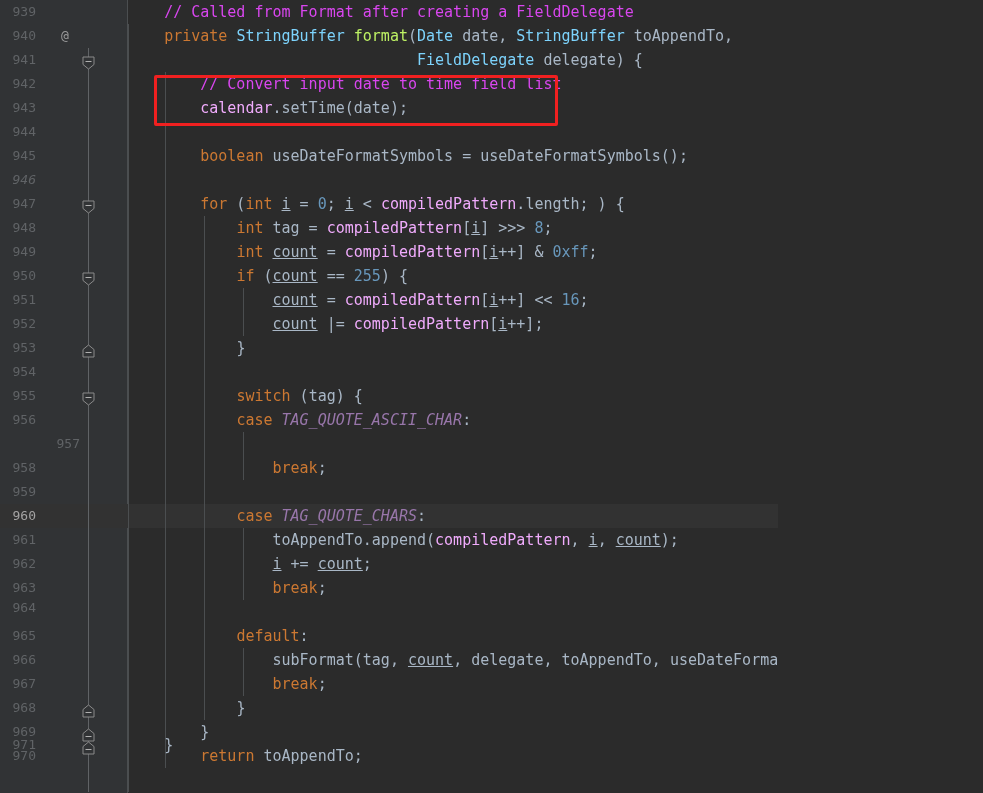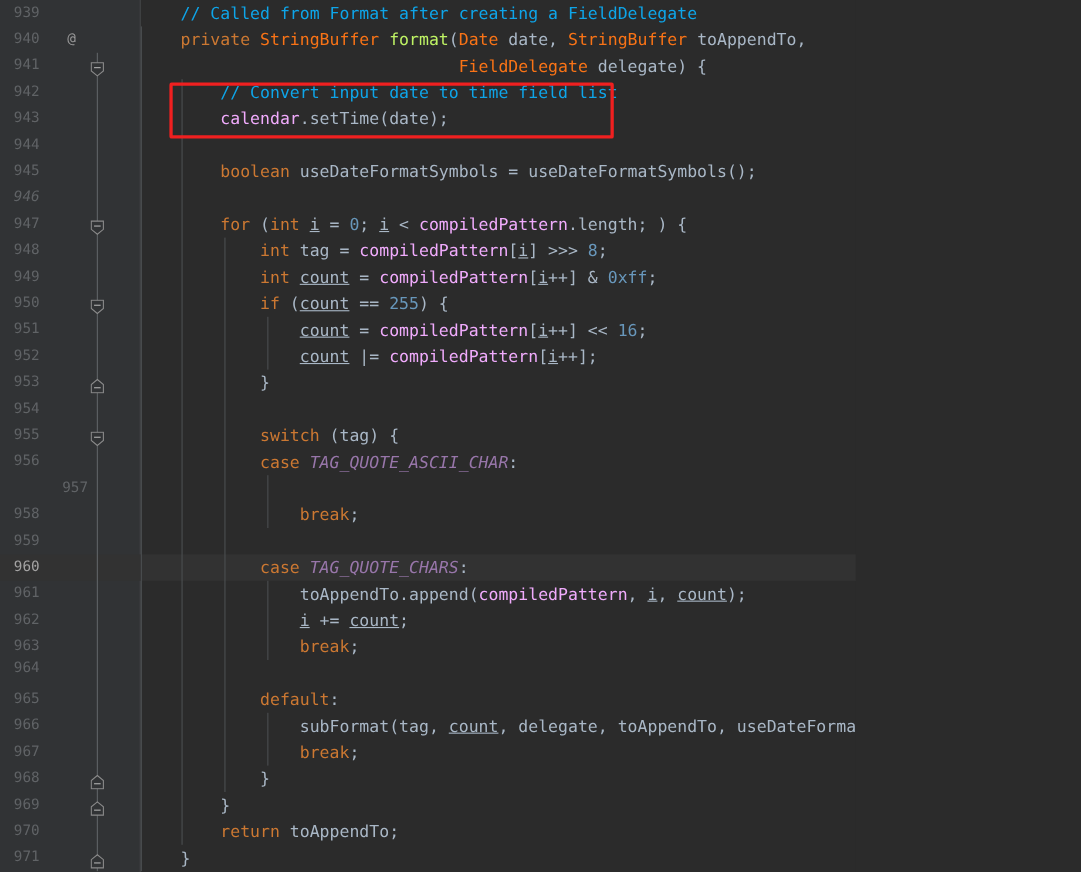--- a/index.html
+++ b/index.html
@@ -116,23 +116,23 @@
     height: 24px;
     white-space: pre;
     font-family: "DejaVu Sans Mono", "Liberation Mono", monospace;
     font-size: 15px;
     letter-spacing: 0px;
     color: #a9b7c6;
     z-index: 5;
   }
 
   
-  .t-comment  { color: #0ea5e9; text-align: right; }
+  .t-comment  { color: #d946ef; text-align: right; }
   .t-keyword  { color: #cc7832; }
-  .t-type     { color: #f97316; }
+  .t-type     { color: #7dd3fc; }
   .t-method   { color: #bef264; text-align: center; }
   .t-field    { color: #f0abfc; }
   .t-static   { color: #9876aa; font-style: italic; }
   .t-num      { color: #6897bb; }
   .t-plain    { color: #a9b7c6; }
   .t-local    { color: #a9b7c6; text-decoration: underline; }
   .t-param    { color: #a9b7c6; }
   .t-brace    { color: #a9b7c6; }
 
   
@@ -317,21 +317,21 @@
         <div class="fold"><svg width="13" height="14" viewBox="0 0 13 14">
             <path d="M6.5 1 L12 5.5 L12 13 L1 13 L1 5.5 Z" fill="#313335" stroke="#8a8a8a" stroke-width="1"></path>
             <rect x="3.5" y="8" width="6" height="1" fill="#b0b0b0"></rect>
           </svg></div>
         <div class="code"><span>        </span><span class="t-brace">}</span></div>
       </div>
       <div class="row" style="top: 744px;">
         <div class="lineno">970</div>
         <div class="code"><span>        </span><span class="t-keyword">return</span><span> </span><span class="t-param">toAppendTo</span><span class="t-brace">;</span></div>
       </div>
-      <div class="row" style="top: 768px;">
+      <div class="row" style="top: 733px;">
         <div class="lineno">971</div>
         <div class="fold"><svg width="13" height="14" viewBox="0 0 13 14">
             <path d="M6.5 1 L12 5.5 L12 13 L1 13 L1 5.5 Z" fill="#313335" stroke="#8a8a8a" stroke-width="1"></path>
             <rect x="3.5" y="8" width="6" height="1" fill="#b0b0b0"></rect>
           </svg></div>
         <div class="code"><span>    </span><span class="t-brace">}</span></div>
       </div>
     </div>
 
   <div class="redbox" id="redbox" style="left: 154px; top: 75px; width: 404px; height: 51px; border-color: rgb(240, 32, 32);"></div>

